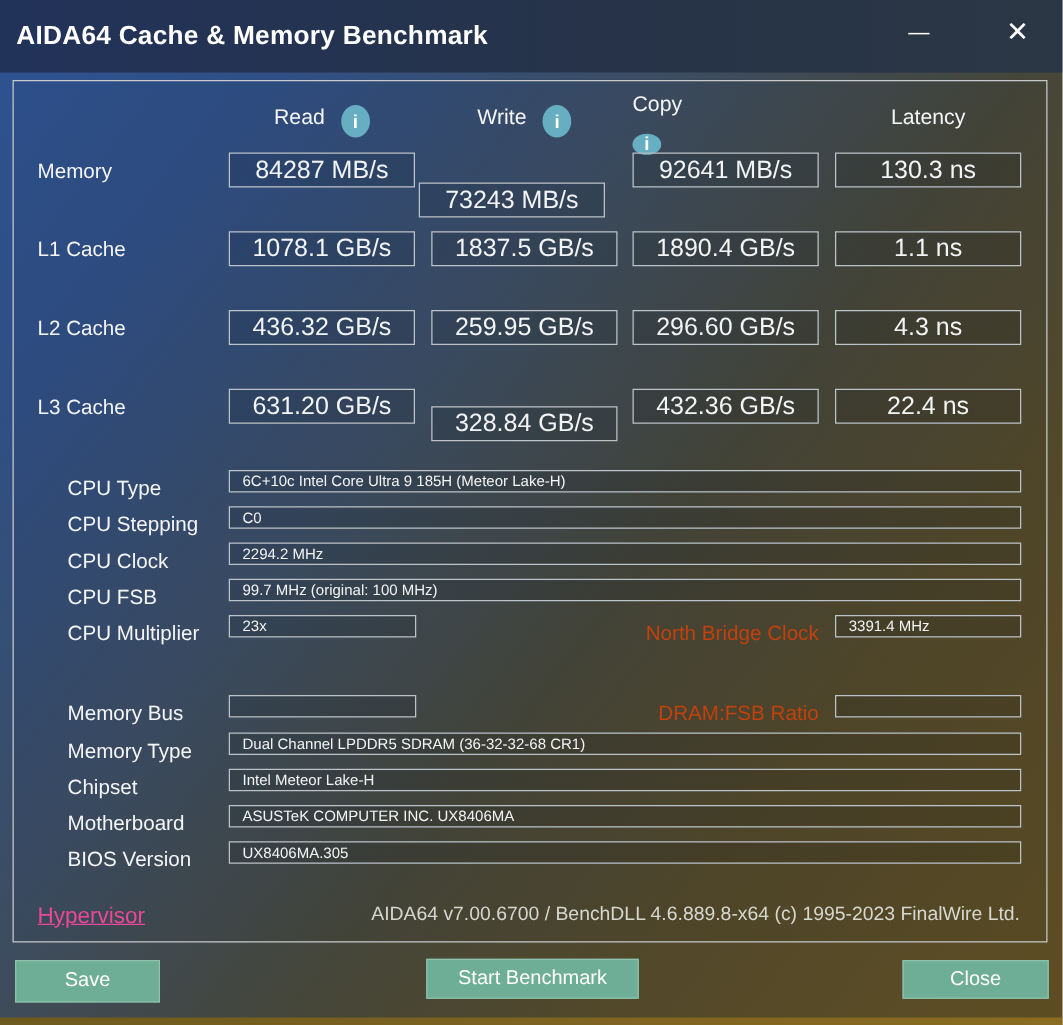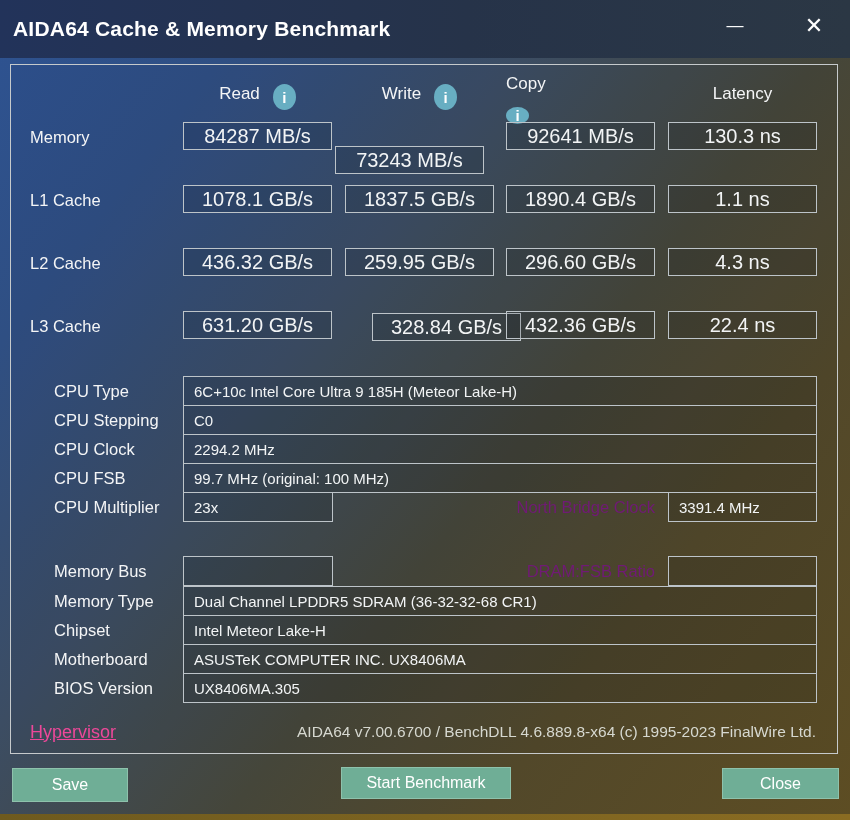--- a/index.html
+++ b/index.html
@@ -24,28 +24,28 @@
   }
   .hdr{position:absolute;height:30px;display:flex;align-items:flex-start;justify-content:center;gap:13px;
     color:#f4f5f6;font-size:17px;}
   .info-icon{width:23px;height:26px;border-radius:50%;background:#68aec2;color:#ffffff;
     font-size:15px;font-weight:bold;display:flex;align-items:center;justify-content:center;cursor:pointer;}
   .rlabel{position:absolute;left:30px;height:28px;display:flex;align-items:center;
     color:#f4f5f6;font-size:16.5px;}
   .vbox{position:absolute;width:149px;height:28px;box-sizing:border-box;
     border:1px solid #bdc4c9;background:rgba(8,14,22,0.12);
     color:#f2f4f5;font-size:20px;display:flex;align-items:center;justify-content:center;}
-  .fbox{position:absolute;height:30px;box-sizing:border-box;
+  .fbox{position:absolute;height:18px;box-sizing:border-box;
     border:1px solid #bdc4c9;background:rgba(8,14,22,0.12);
-    color:#f2f4f5;font-size:15px;display:flex;align-items:center;justify-content:flex-start;
+    color:#f2f4f5;font-size:12px;display:flex;align-items:center;justify-content:flex-start;
     padding-left:10px;}
   .flabel{position:absolute;left:30px;height:30px;display:flex;align-items:center;
     color:#f4f5f6;font-size:16.5px;margin-left:24px;}
   .inlabel{position:absolute;height:30px;display:flex;align-items:center;justify-content:flex-end;
-    color:#701a75;font-size:16.5px;}
+    color:#c2410c;font-size:16.5px;}
   .hypervisor{position:absolute;left:30px;top:718px;height:28px;display:flex;align-items:center;
     color:#ec4899;font-size:18px;text-decoration:underline;}
   .version{position:absolute;right:34px;top:718px;height:28px;display:flex;align-items:center;
     color:#d6d8d0;font-size:15.5px;}
   .btn{position:absolute;box-sizing:border-box;background:#6fae96;border:1px solid #8ec2ac;
     color:#ffffff;font-size:16px;display:flex;align-items:center;justify-content:center;cursor:pointer;}
   .bottomstrip{position:absolute;left:0;top:814px;width:850px;height:6px;
     background:linear-gradient(90deg,#6e5a1e,#8a6c22);}
 </style>
 </head>
@@ -95,21 +95,21 @@
 <div class="vbox" style="left:345px;top:185px;">1837.5 GB/s</div>
 <div class="vbox" style="left:506px;top:185px;">1890.4 GB/s</div>
 <div class="vbox" style="left:668px;top:185px;">1.1 ns</div>
 
 <div class="vbox" style="left:183px;top:248px;">436.32 GB/s</div>
 <div class="vbox" style="left:345px;top:248px;">259.95 GB/s</div>
 <div class="vbox" style="left:506px;top:248px;">296.60 GB/s</div>
 <div class="vbox" style="left:668px;top:248px;">4.3 ns</div>
 
 <div class="vbox" style="left:183px;top:311px;">631.20 GB/s</div>
-<div class="vbox" style="left:345px;top:313px;margin-left:27px;">328.84 GB/s</div>
+<div class="vbox" style="left:345px;top:325px;">328.84 GB/s</div>
 <div class="vbox" style="left:506px;top:311px;">432.36 GB/s</div>
 <div class="vbox" style="left:668px;top:311px;">22.4 ns</div>
 
 <div class="flabel" style="top:376px;">CPU Type</div>
 <div class="flabel" style="top:405px;">CPU Stepping</div>
 <div class="flabel" style="top:434px;">CPU Clock</div>
 <div class="flabel" style="top:463px;">CPU FSB</div>
 <div class="flabel" style="top:492px;">CPU Multiplier</div>
 
 <div class="fbox" style="left:183px;top:376px;width:634px;">6C+10c Intel Core Ultra 9 185H  (Meteor Lake-H)</div>

